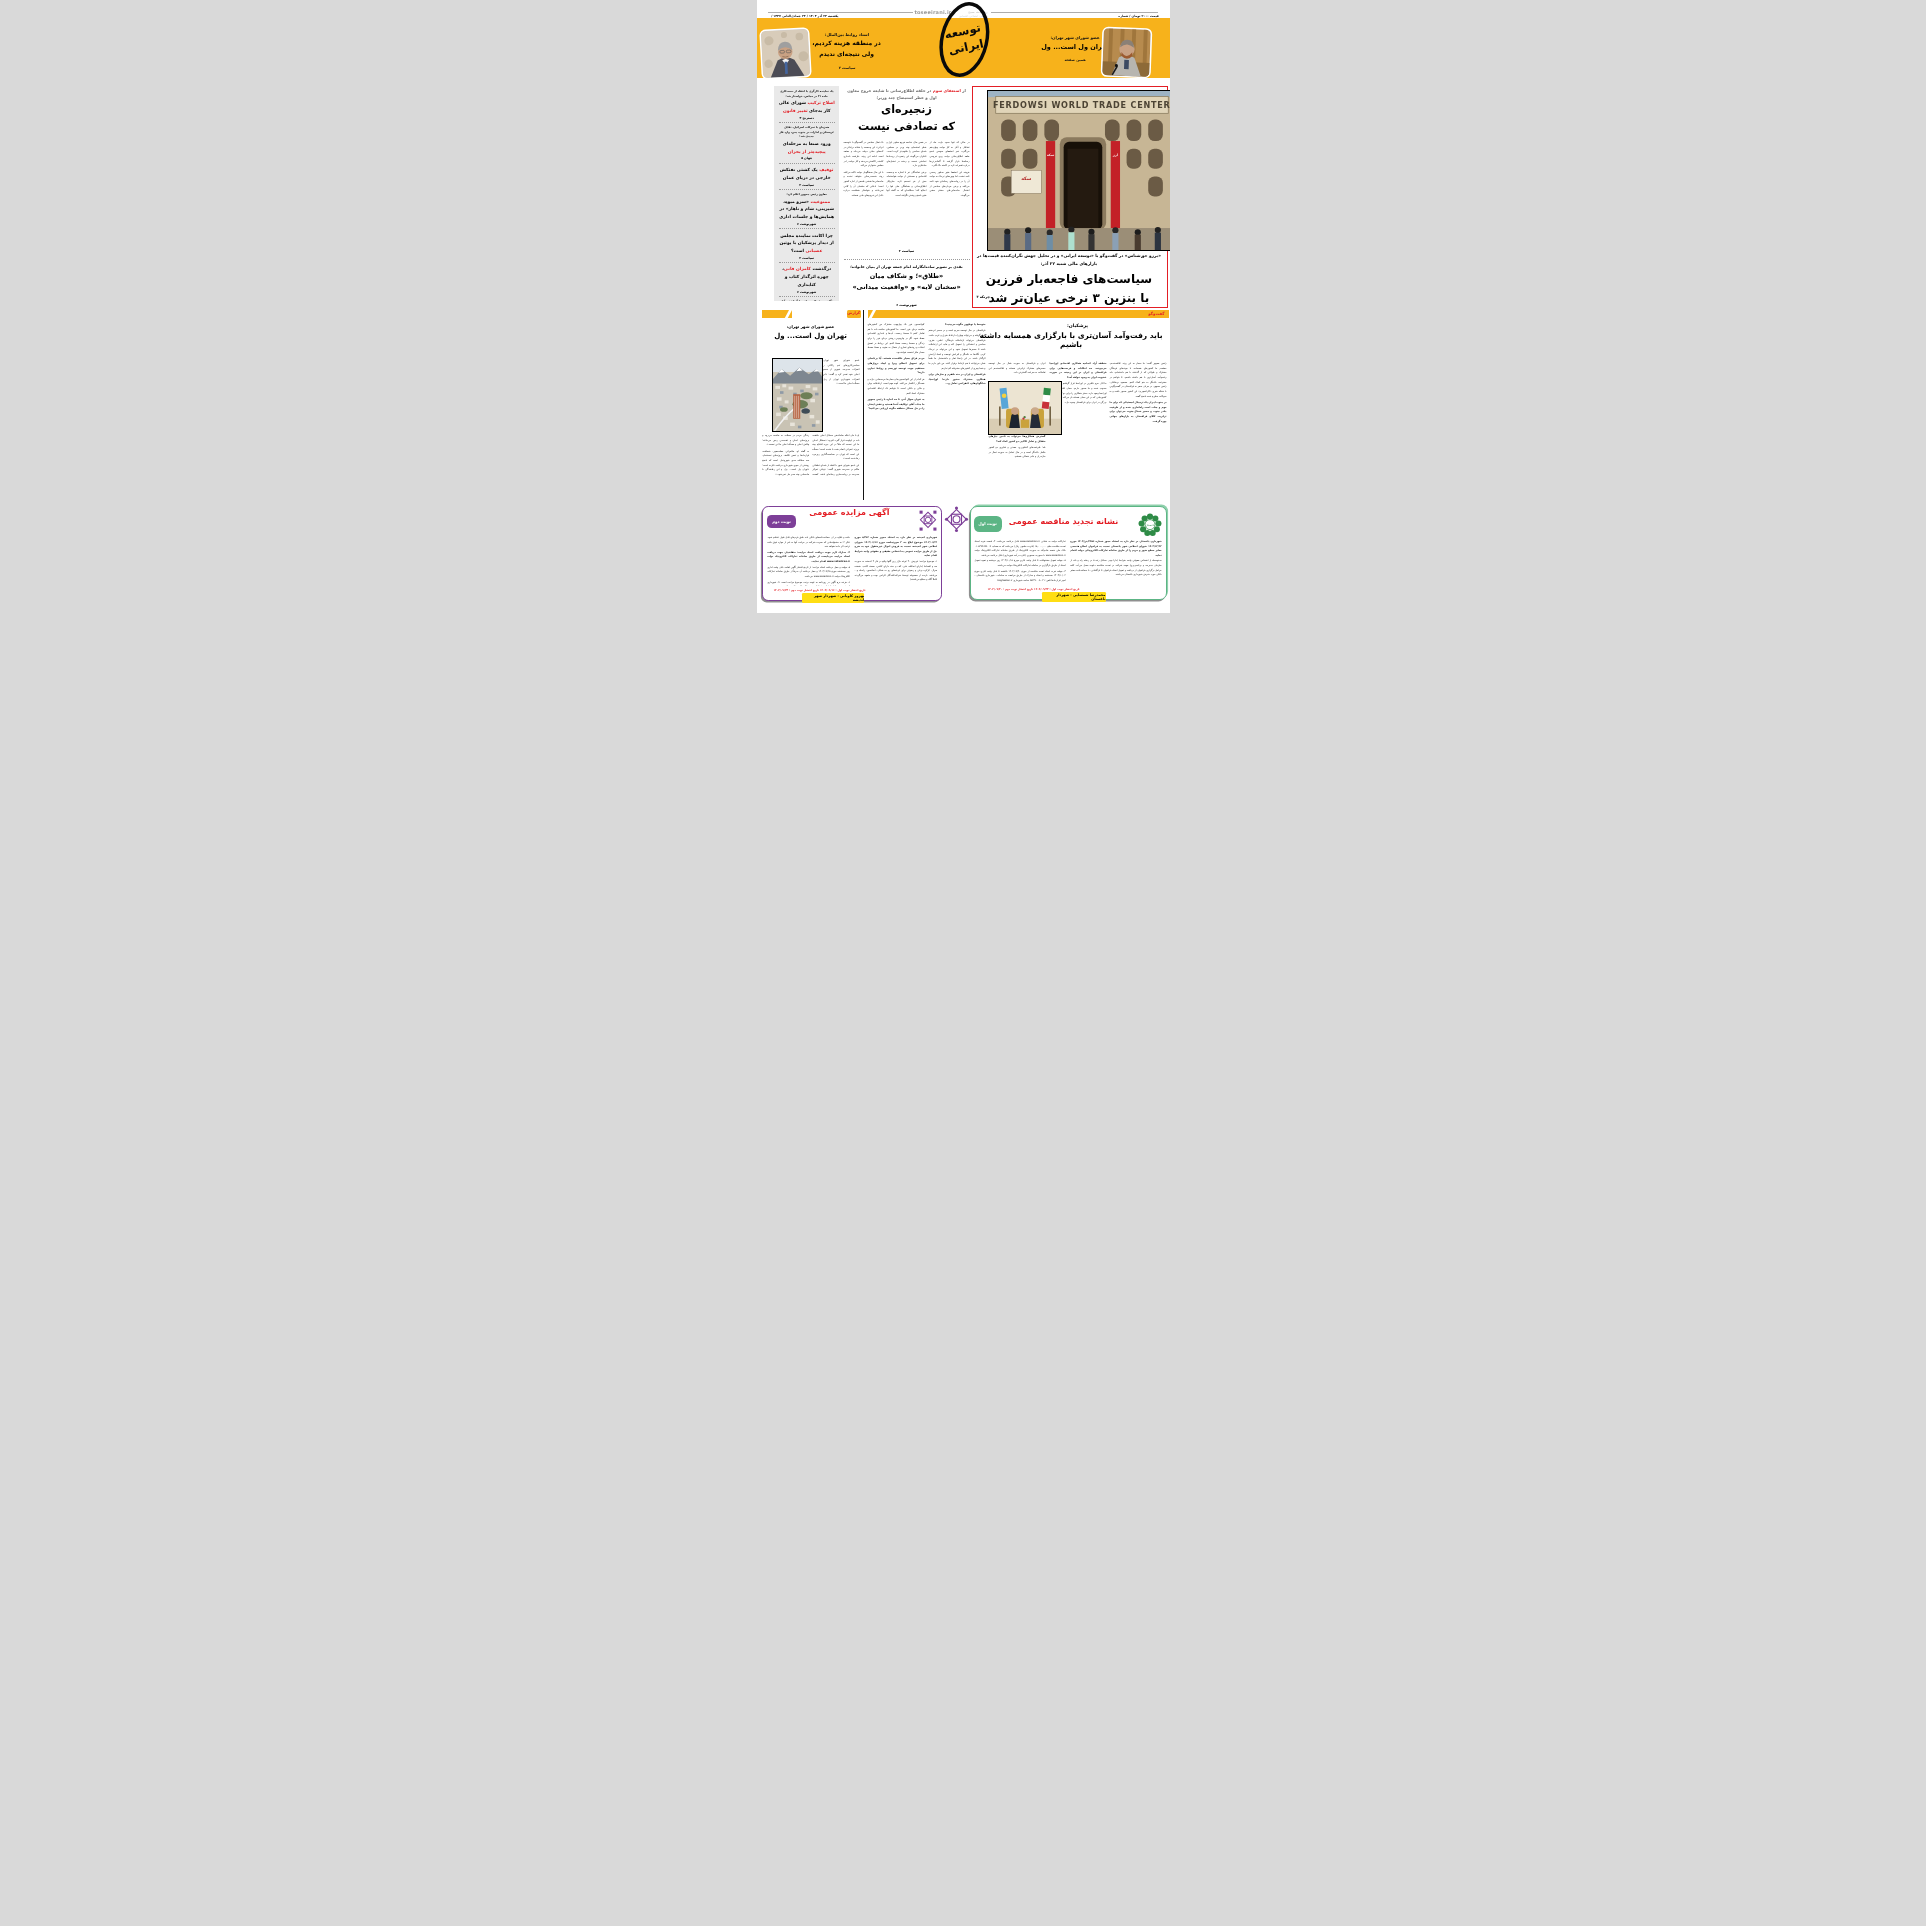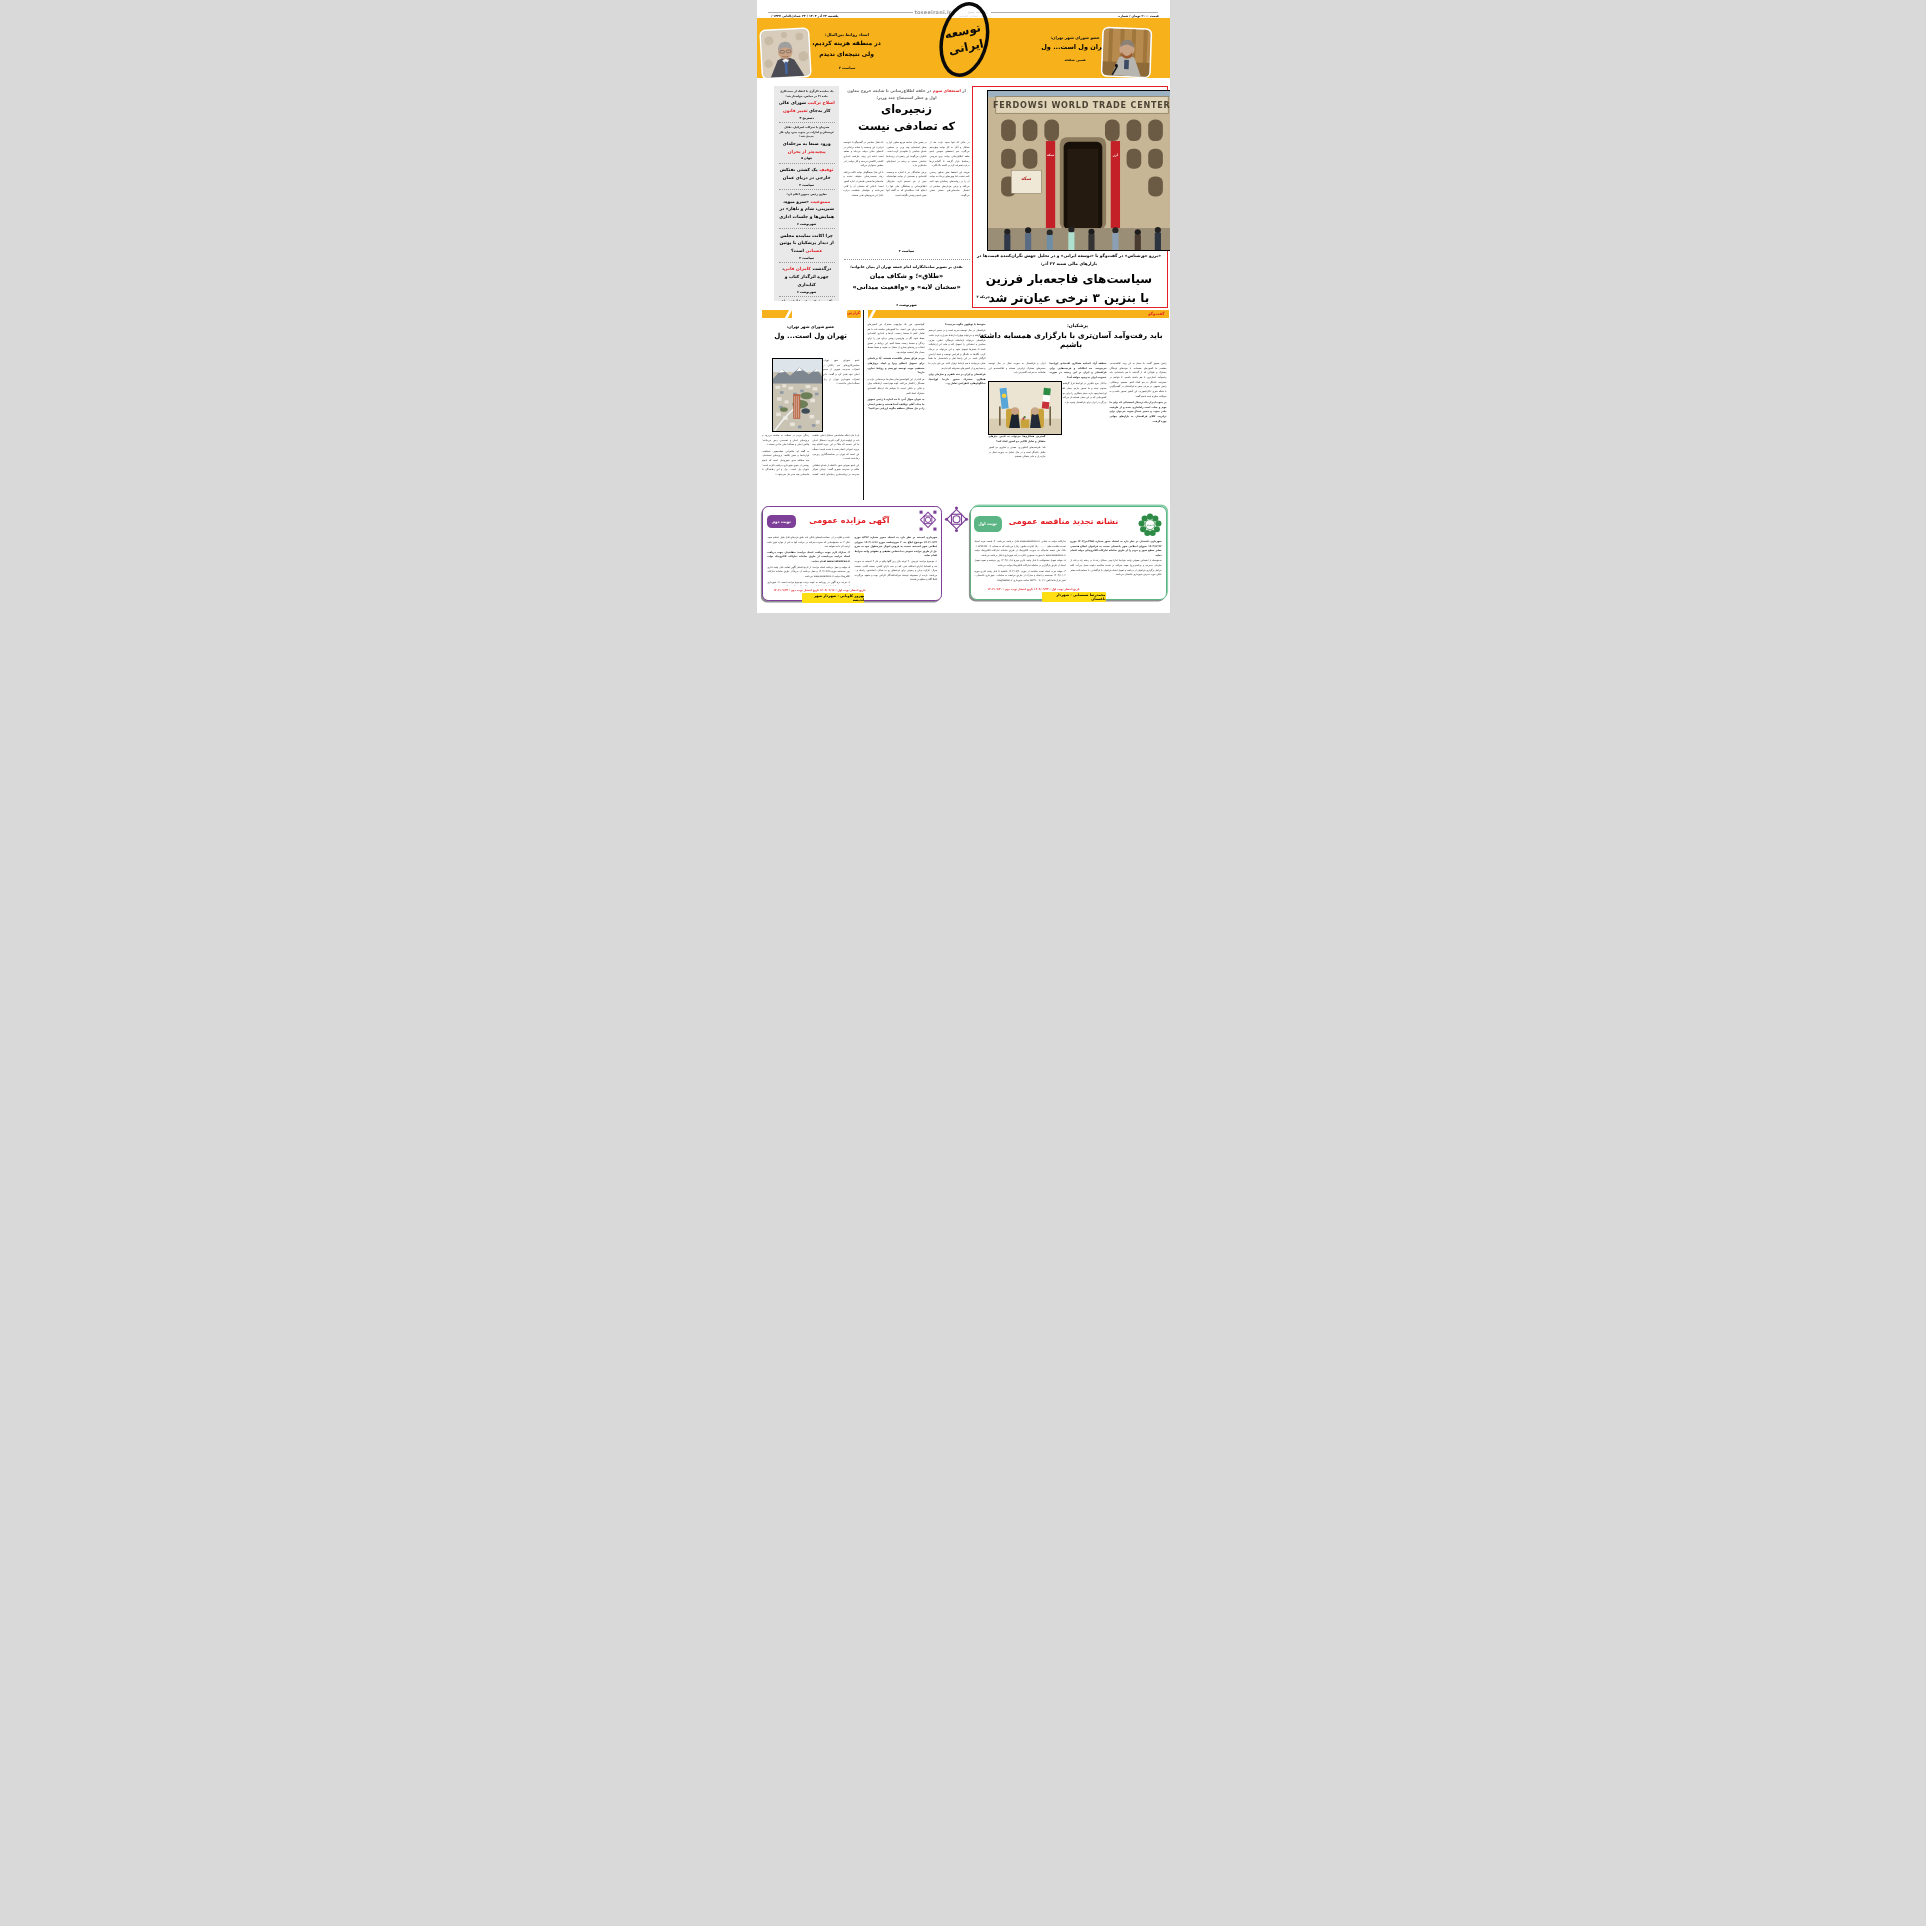--- a/index.html
+++ b/index.html
@@ -68,21 +68,21 @@
   .gfcol.tall{top:323px;height:176px;}
   #gf-photo{top:381px;left:231px;width:72px;height:52px;border:0.8px solid #000;background:#eee7d8;z-index:5;}
   
   .ad{box-sizing:border-box;background:#fff;}
   #ad-left{top:506px;left:5.8px;width:180px;height:95px;border:1.2px solid #7d3f98;border-radius:6.2px;box-shadow:-1.5px 1.9px 0 -0.4px #8f8f8f;}
   #ad-right{top:506px;left:213px;width:197px;height:94px;border:1.2px solid #5cb585;border-radius:7px;box-shadow:1.5px -1.9px 0 -0.4px #8fd0ac,-1.5px 1.9px 0 -0.4px #8f8f8f;}
   .ad-badge{position:absolute;color:#fff;font-weight:800;font-size:4px;display:flex;align-items:center;justify-content:center;}
   #ad-left .ad-badge{left:3.9px;top:7.7px;width:28.5px;height:13px;background:#7d3f98;border-radius:4.6px;}
   #ad-right .ad-badge{left:3.1px;top:9.2px;width:28px;height:15.4px;background:#5cb585;border-radius:5.4px;}
   .ad-title{position:absolute;color:#e31e25;font-weight:900;font-size:8px;text-align:center;}
-  #ad-left .ad-title{right:46px;top:9px;width:92px;text-align:center;}
+  #ad-left .ad-title{right:46px;top:1px;width:92px;text-align:center;}
   #ad-right .ad-title{right:46px;top:10px;width:112px;}
   .ad-body{position:absolute;left:3.9px;right:3.9px;top:29px;bottom:14px;column-count:2;column-gap:4.6px;direction:rtl;overflow:hidden;}
   .ad-body p{margin:0 0 1.2px;font-size:2.4px;line-height:1.9;text-align:justify;color:#111;}
   .ad-body p.b{font-weight:bold;}
   .ad-dates{position:absolute;bottom:8.5px;font-size:2.6px;font-weight:bold;color:#e31e25;text-align:center;}
   #ad-left .ad-dates{left:4.6px;width:58%;}
   #ad-right .ad-dates{left:4.6px;width:60%;}
   .ad-sign{position:absolute;background:#ffde14;font-weight:800;font-size:3.5px;color:#000;display:flex;align-items:center;justify-content:center;z-index:6;border-radius:1.2px;}
   #ad-left .ad-sign{left:39px;bottom:-3.1px;width:62px;height:10px;}
   #ad-right .ad-sign{left:71px;bottom:-3.1px;width:64px;height:10px;}

